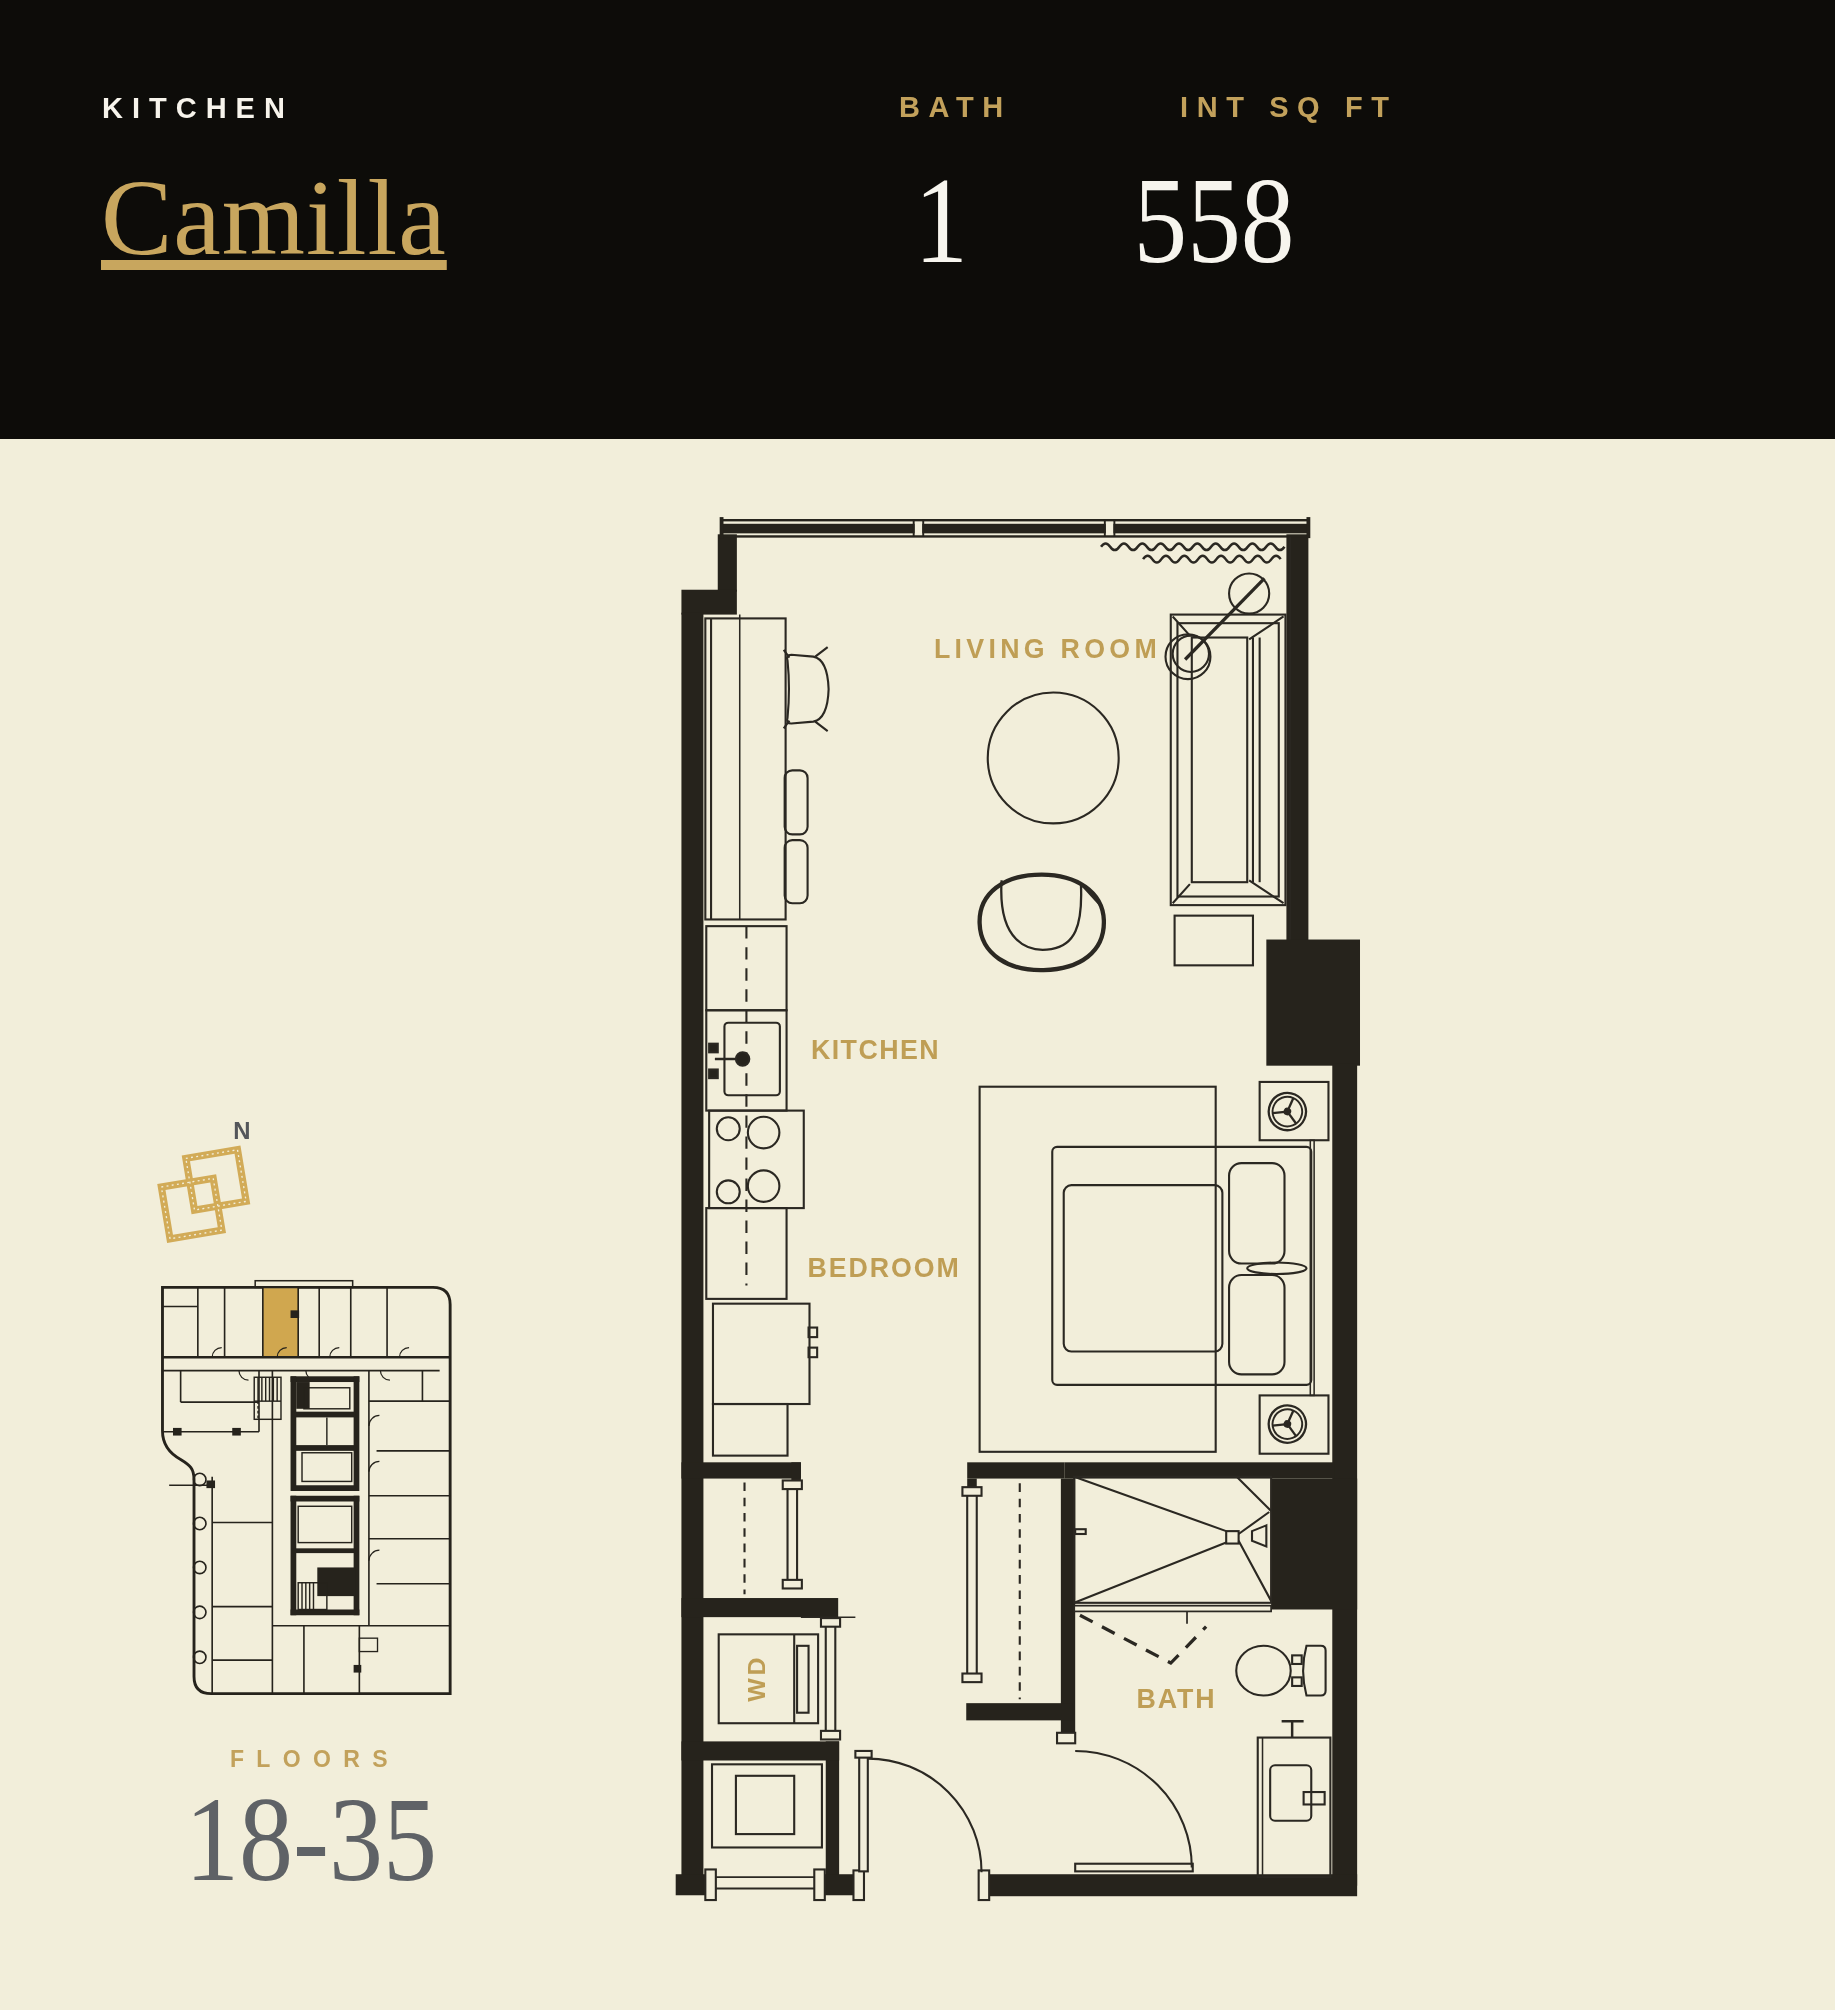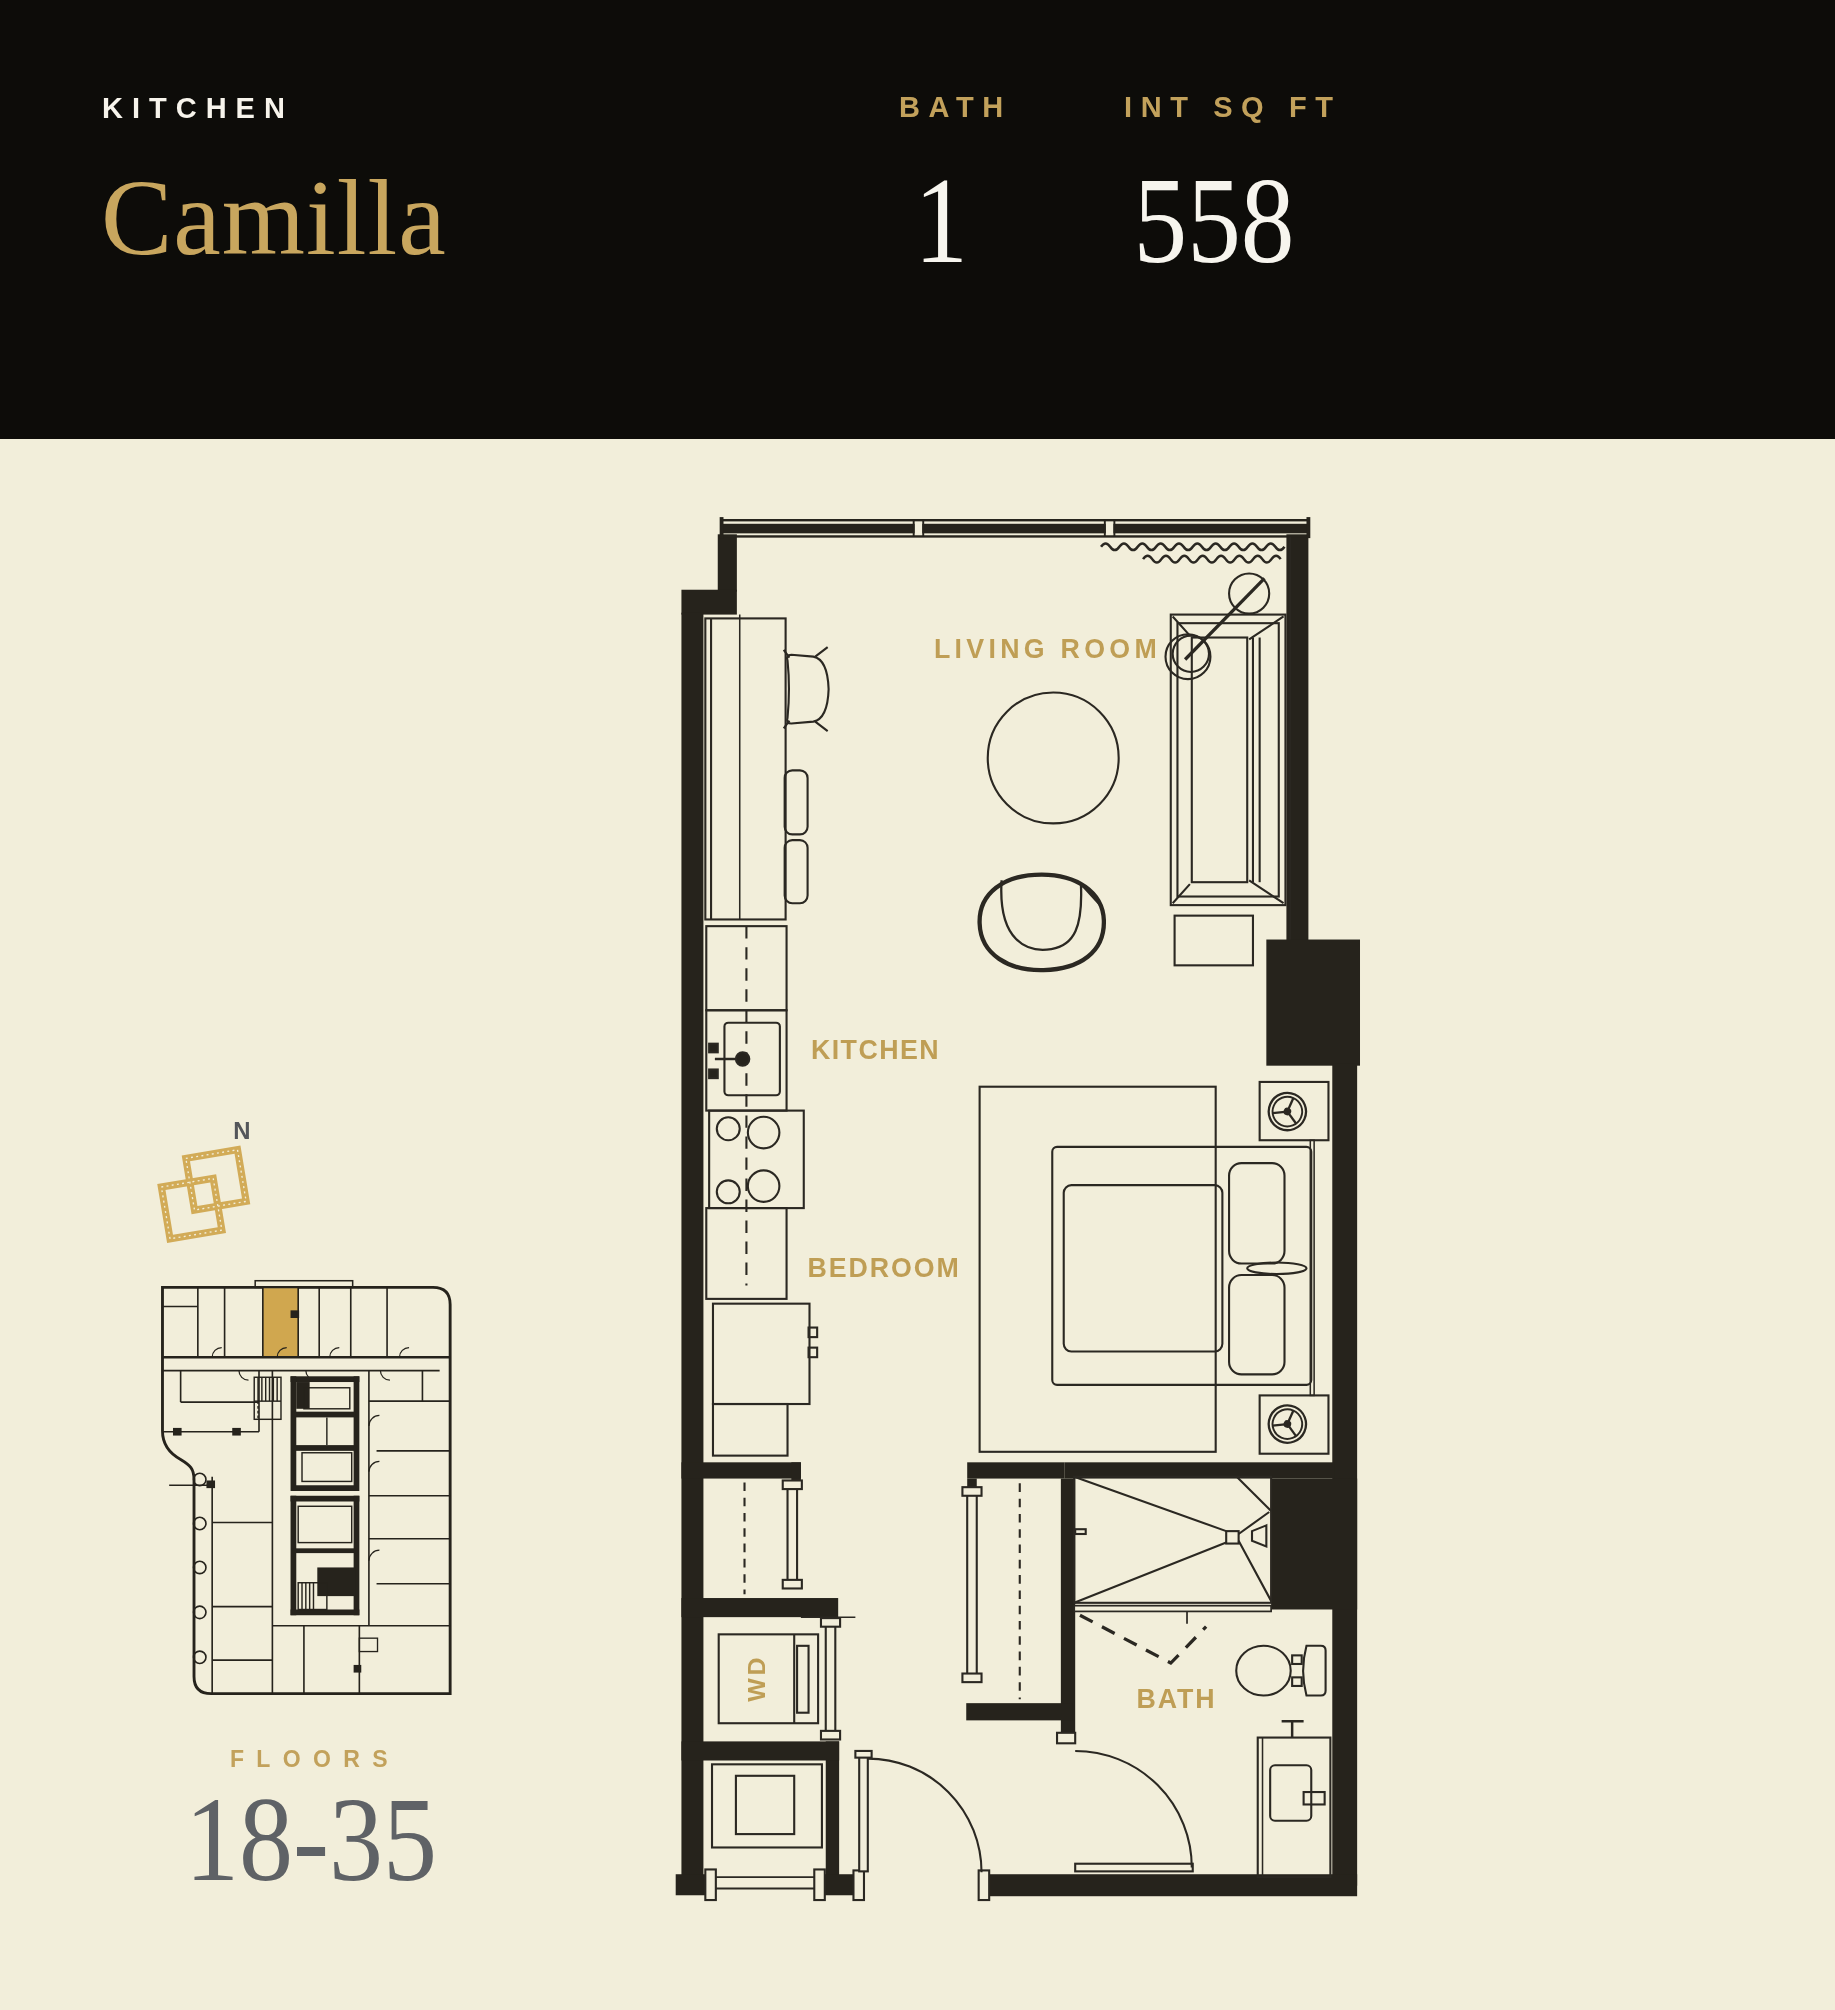--- a/index.html
+++ b/index.html
@@ -1,39 +1,39 @@
 <!DOCTYPE html>
 <html><head>
 <meta charset="utf-8">
 <style>
   html,body{margin:0;padding:0;}
   body{width:1835px;height:2010px;background:#f2eeda;position:relative;overflow:hidden;
        font-family:"Liberation Sans", sans-serif;}
   .hdr{position:absolute;left:0;top:0;width:1835px;height:439px;background:#0d0c09;}
   .studio{position:absolute;left:102px;top:92px;color:#f7f4ec;font-size:29px;font-weight:700;letter-spacing:9px;}
   .camilla{position:absolute;left:101px;top:157px;color:#c8a65e;font-family:"Liberation Serif",serif;
-           font-size:107px;font-weight:400;letter-spacing:1px;}
+           font-size:107px;font-weight:400;letter-spacing:1px;text-decoration:underline;}
   .lab{position:absolute;top:91px;color:#c2a15b;font-size:29px;font-weight:700;letter-spacing:8.6px;}
   .num{position:absolute;top:151px;color:#f7f5ee;font-family:"Liberation Serif",serif;font-size:122px;
        transform:translateX(-50%) scaleX(0.88);}
   .floors{position:absolute;left:315px;top:1746px;transform:translateX(-50%);color:#c2a15b;
           font-size:23px;font-weight:700;letter-spacing:12.4px;}
   .range{position:absolute;left:311px;top:1771px;transform:translateX(-50%) scaleX(0.9);
          color:#5f6266;font-family:"Liberation Serif",serif;font-size:120px;}
   svg{position:absolute;left:0;top:0;}
   svg text{font-family:"Liberation Sans", sans-serif;}
 </style>
 </head>
 <body>
 <div class="hdr"></div>
 <div class="studio">KITCHEN</div>
 <div class="camilla">Camilla</div>
 <div class="lab" style="left:899px;">BATH</div>
 <div class="num" style="left:941px;">1</div>
-<div class="lab" style="left:1124px;">INT&nbsp;SQ&nbsp;FT</div>
+<div class="lab" style="left:1180px;">INT&nbsp;SQ&nbsp;FT</div>
 <div class="num" style="left:1214px;">558</div>
 <div class="floors">FLOORS</div>
 <div class="range">18-35</div>
 
 <svg width="1835" height="2010" viewBox="0 0 1920 2103">
 <defs>
 <g id="fan">
   <circle r="19.5" fill="none" stroke="#2b2822" stroke-width="2.4"></circle>
   <circle r="15.5" fill="none" stroke="#2b2822" stroke-width="2"></circle>
   <circle r="4" fill="#2b2822" stroke="none"></circle>

